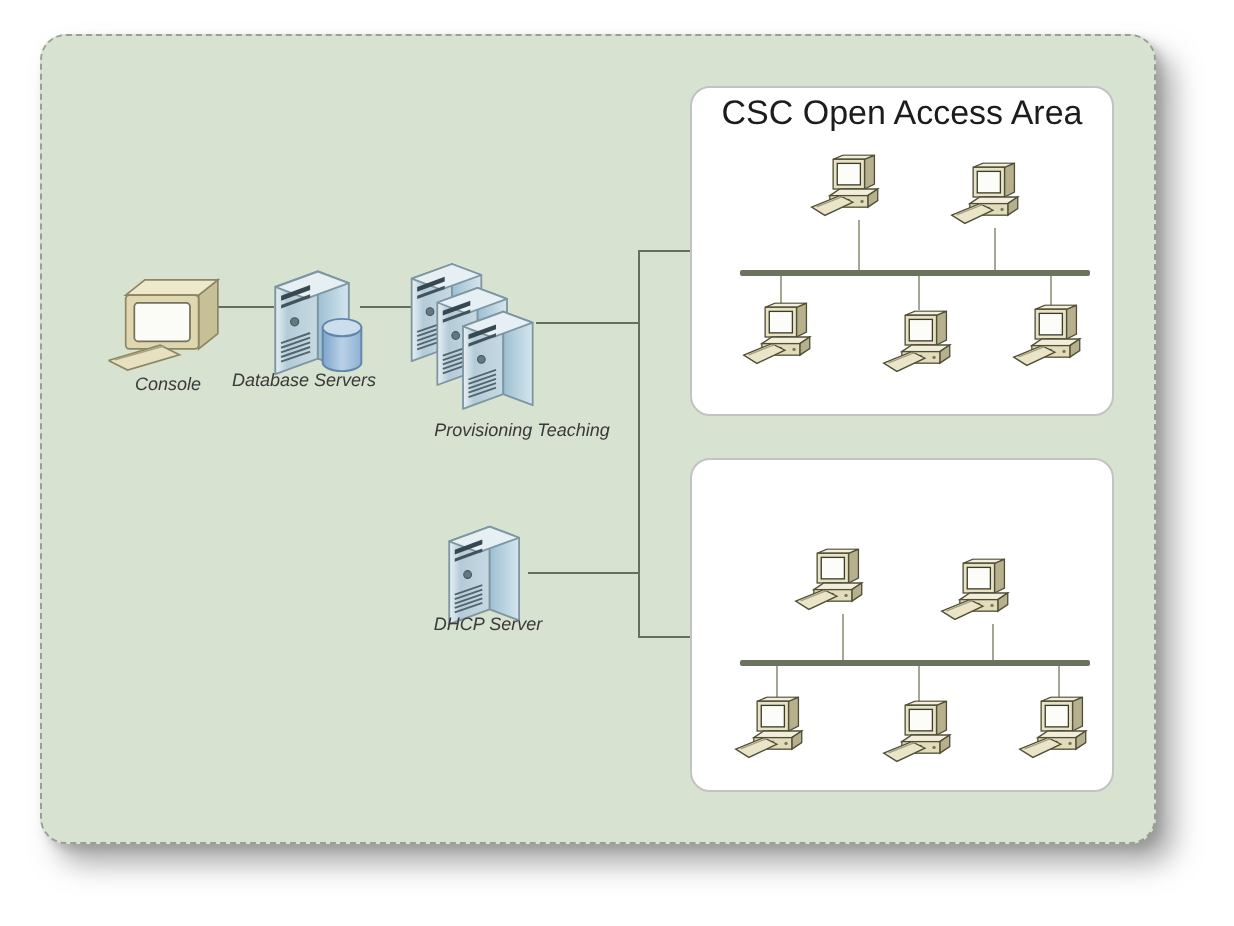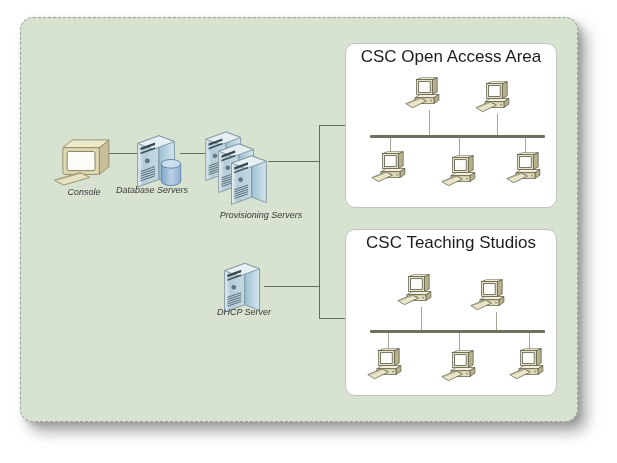--- a/index.html
+++ b/index.html
@@ -103,21 +103,21 @@
     <svg class="icon" style="left:138px;top:140px" width="24" height="29" viewBox="0 0 24 30">
         <use href="#sym-cylinder"></use>
       </svg>
     <div class="node-label" style="left:71px;top:167px;width:120px">Database Servers</div>
 
     <svg class="icon" style="left:183px;top:104px" width="66" height="86" viewBox="0 0 72 88">
       <use href="#sym-server" x="0" y="0" width="44" height="62"></use>
       <use href="#sym-server" x="14" y="13" width="44" height="62"></use>
       <use href="#sym-server" x="28" y="26" width="44" height="62"></use>
     </svg>
-    <div class="node-label" style="left:175px;top:192px;width:130px">Provisioning Servers</div>
+    <div class="node-label" style="left:175px;top:192px;width:130px">Provisioning Teaching</div>
 
     <svg class="icon" style="left:201px;top:238px" width="42" height="57" viewBox="0 0 44 62">
         <use href="#sym-server"></use>
       </svg>
     <div class="node-label" style="left:163px;top:289px;width:120px">DHCP Server</div>
 
     <div class="area" style="left:324px;top:25px;width:210px;height:163px">
       <div class="area-title">CSC Open Access Area</div>
       <div class="bus" style="left:24px;top:91px;width:175px"></div>
       <div class="drop" style="left:83px;top:66px;height:25px"></div>
@@ -136,21 +136,20 @@
         </svg>
       <svg class="ws" style="left:95px;top:111px" width="38" height="35" viewBox="0 0 46 42">
           <use href="#sym-workstation"></use>
         </svg>
       <svg class="ws" style="left:160px;top:108px" width="38" height="35" viewBox="0 0 46 42">
           <use href="#sym-workstation"></use>
         </svg>
     </div>
 
     <div class="area" style="left:324px;top:211px;width:210px;height:165px">
-      <div class="area-title">CSC Teaching Studios</div>
       <div class="bus" style="left:24px;top:100px;width:175px"></div>
       <div class="drop" style="left:75px;top:77px;height:23px"></div>
       <div class="drop" style="left:150px;top:82px;height:18px"></div>
       <div class="drop" style="left:42px;top:103px;height:17px"></div>
       <div class="drop" style="left:113px;top:103px;height:19px"></div>
       <div class="drop" style="left:183px;top:103px;height:17px"></div>
       <svg class="ws" style="left:51px;top:44px" width="38" height="35" viewBox="0 0 46 42">
           <use href="#sym-workstation"></use>
         </svg>
       <svg class="ws" style="left:124px;top:49px" width="38" height="35" viewBox="0 0 46 42">

